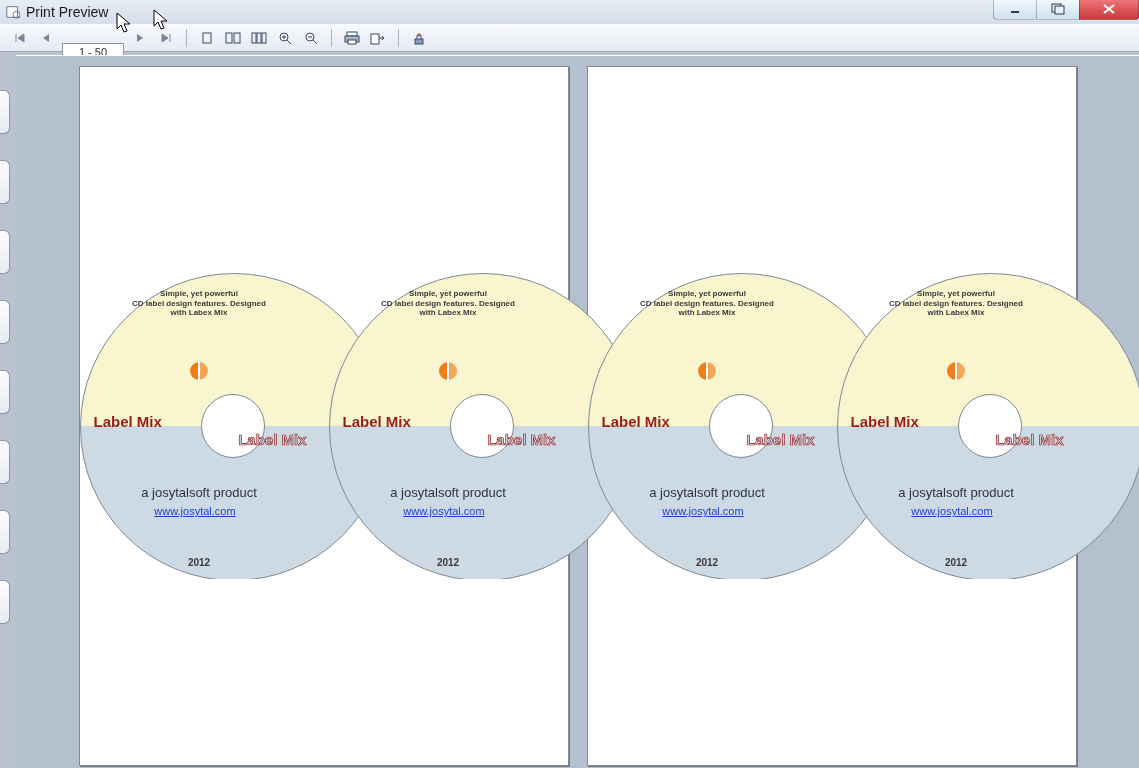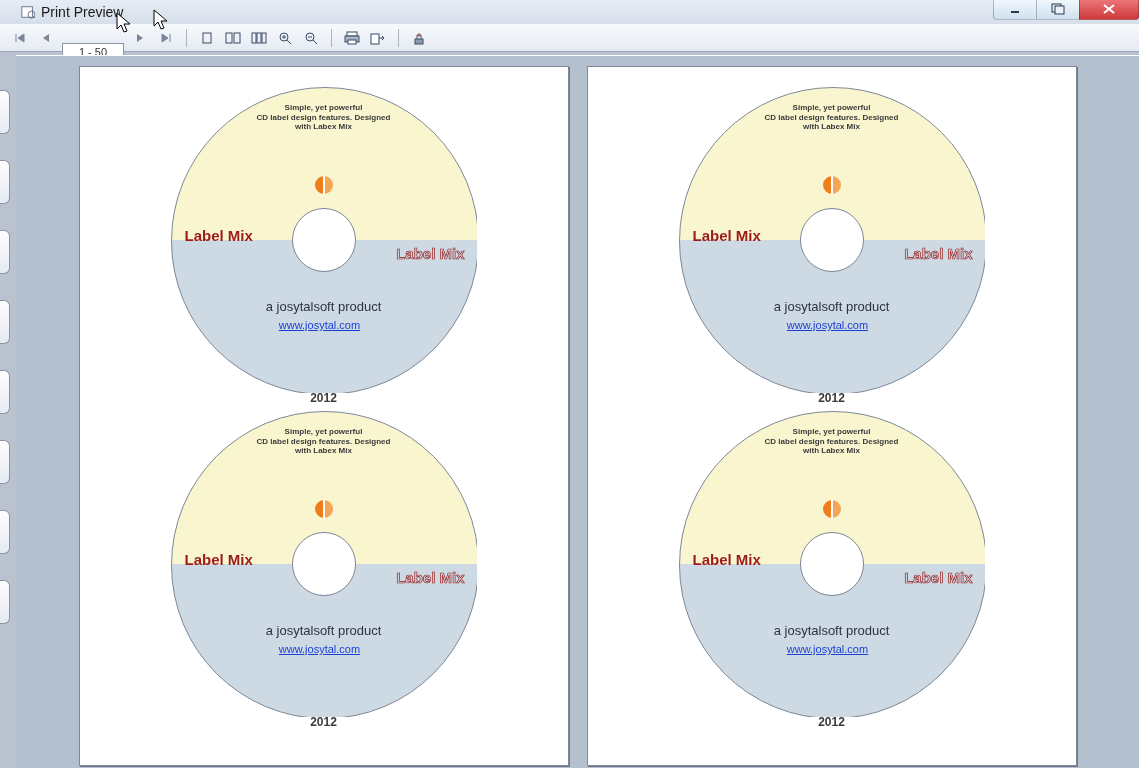--- a/index.html
+++ b/index.html
@@ -14,21 +14,21 @@
 .side-strip span {
   display: block; width: 10px; height: 44px;
   border-top-right-radius: 6px; border-bottom-right-radius: 6px;
   background: linear-gradient(#fdfdff,#e6ebf2); border:1px solid #8a95a6; border-left:none;
 }
 
 
 .titlebar {
   position: relative; height: 24px;
   background: linear-gradient(#e6edf6,#d6deea);
-  display: flex; align-items: center; padding: 0 21px;
+  display: flex; align-items: center; padding: 0 6px;
 }
 .titlebar .icon { width:14px; height:14px; margin-right:6px; }
 .titlebar .title { font-size: 14px; color:#1a1a1a; }
 .win-controls {
   position:absolute; right:0; top:-2px; display:flex; height:22px;
 }
 .win-btn {
   width:44px; height:22px; display:flex; align-items:center; justify-content:center;
   border:1px solid rgba(0,0,0,.25); border-top:none; margin-left:-1px;
 }
@@ -55,22 +55,22 @@
   position:absolute; left:16px; right:0; top:55px; bottom:0;
   background:#b5c0cf; border-top:1px solid #fff;
   overflow:hidden;
 }
 .pages {
   display:flex; gap:18px; justify-content:center; padding:10px 20px;
 }
 .page {
   width:490px; height:700px; background:#fff;
   border:1px solid #808894; box-shadow:1px 1px 0 #6f7886;
-  display:flex; flex-direction:column; align-items:center; justify-content:flex-start;
-  padding-top:20px; gap:18px;
+  display:flex; flex-direction:row; align-items:center; justify-content:flex-start;
+  padding-top:20px; gap:10px;
 }
 
 .cd {
   position:relative; width:306px; height:306px;
 }
 .disc-top, .disc-bottom {
   position:absolute; left:0; width:306px; height:153px; overflow:hidden;
 }
 .disc-top { top:0; }
 .disc-bottom { top:153px; }
@@ -103,21 +103,21 @@
   position:absolute; left:0; right:0; top:212px; text-align:center;
   font-size:13px; color:#2b3440;
 }
 .cd .url {
   position:absolute; left:0; right:8px; top:232px; text-align:center;
   font-size:11px;
 }
 .cd .url a { color:#1a3fd4; text-decoration:underline; }
 .cd .year {
   position:absolute; left:0; right:0; top:284px; text-align:center;
-  font-size:12px; font-weight:bold; color:#3a3a3a;margin-top:20px;
+  font-size:10px; font-weight:bold; color:#3a3a3a;
 }
 
 
 .cursor {
   position:absolute; pointer-events:none; z-index:1000;
 }
 </style>
 </head>
 <body>
 

